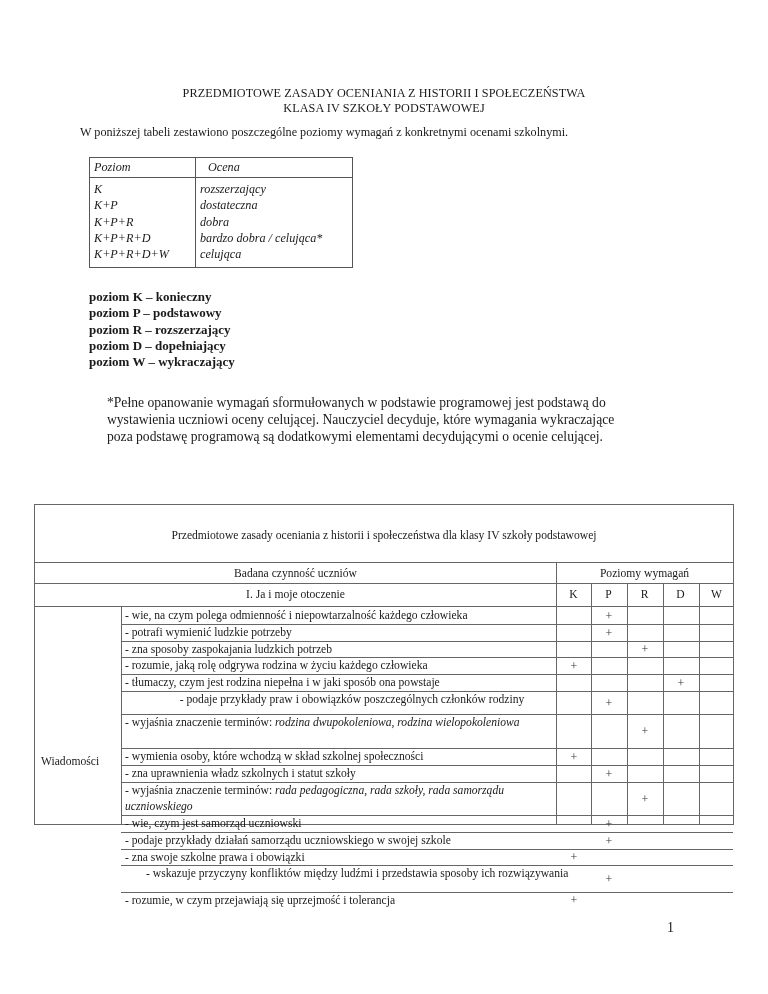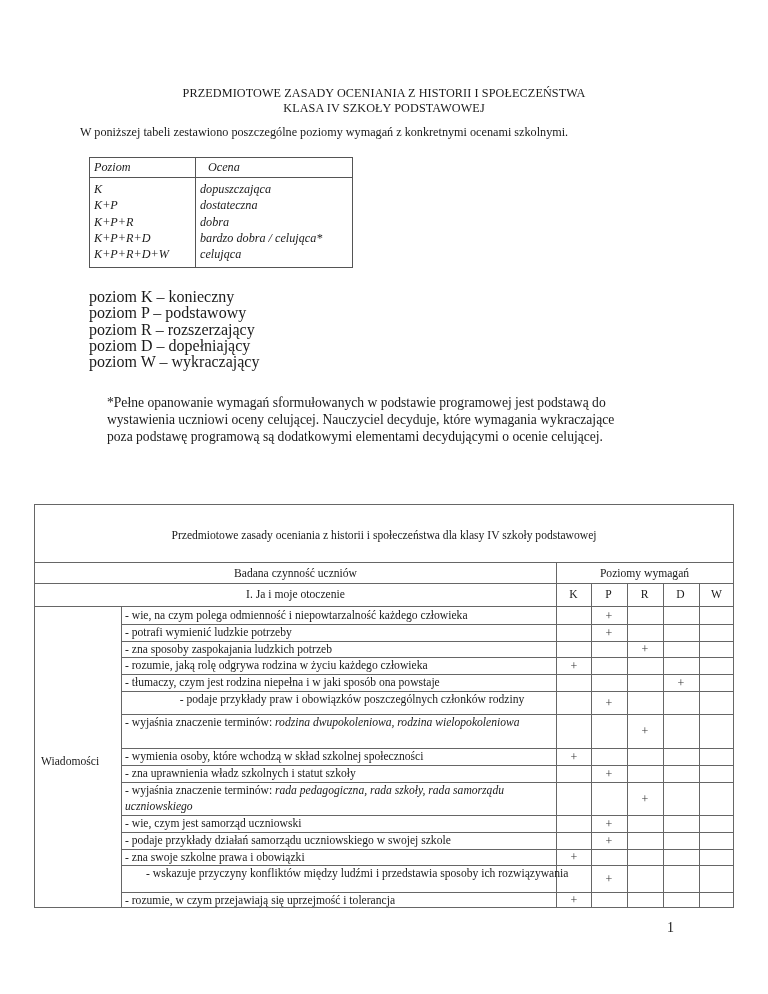--- a/index.html
+++ b/index.html
@@ -18,29 +18,29 @@
   
   .grade-table {
     position: absolute; left: 89px; top: 157px; width: 264px; height: 111px;
     border: 1px solid #555; box-sizing: border-box; font-style: italic;
   }
   .grade-table .divider-v { position: absolute; left: 105px; top: 0; bottom: 0; border-left: 1px solid #555; }
   .grade-table .divider-h { position: absolute; left: 0; right: 0; top: 19px; border-top: 1px solid #555; }
   .grade-table .hdr { position: absolute; top: 2px; font-size: 12.2px; }
   .grade-table .col { position: absolute; top: 23px; font-size: 12.2px; line-height: 16.3px; }
 
-  .levels { left: 89px; top: 289px; font-size: 16px; line-height: 16.3px; }
+  .levels { left: 89px; top: 289px; font-size: 13px; line-height: 16.3px; font-weight: bold; }
 
   .note {
     left: 89px; top: 394px; width: 620px; font-size: 13.6px; line-height: 17.2px; margin-left: 18px;
   }
 
   
   .main {
-    position: absolute; left: 34px; top: 504px; width: 700px; height: 404px;
+    position: absolute; left: 34px; top: 504px; width: 700px; height: 321px;
     border: 1px solid #666; box-sizing: border-box;
   }
   .hline { position: absolute; border-top: 1px solid #666; height: 0; }
   .vline { position: absolute; border-left: 1px solid #666; width: 0; }
   .cell-text { position: absolute; font-size: 11.6px; white-space: nowrap; }
   .center { text-align: center; }
   .crit { position: absolute; left: 90px; font-size: 11.6px; line-height: 16.6px; width: 430px; white-space: normal; }
   .crit i { font-style: italic; }
   .plus { position: absolute; font-size: 12px; color: #333; width: 36px; text-align: center; line-height: 12px; }
   .page-num { position: absolute; left: 667px; top: 920px; font-size: 14px; }
@@ -58,21 +58,21 @@
   <div class="hdr" style="left:4px;">Poziom</div>
   <div class="hdr" style="left:118px;">Ocena</div>
   <div class="col" style="left:4px;">
     <div>K</div>
     <div>K+P</div>
     <div>K+P+R</div>
     <div>K+P+R+D</div>
     <div>K+P+R+D+W</div>
   </div>
   <div class="col" style="left:110px;">
-    <div>dopuszczająca</div>
+    <div>rozszerzający</div>
     <div>dostateczna</div>
     <div>dobra</div>
     <div>bardzo dobra / celująca*</div>
     <div>celująca</div>
   </div>
 </div>
 
 <div class="abs levels">
   <div>poziom K – konieczny</div>
   <div>poziom P – podstawowy</div>

